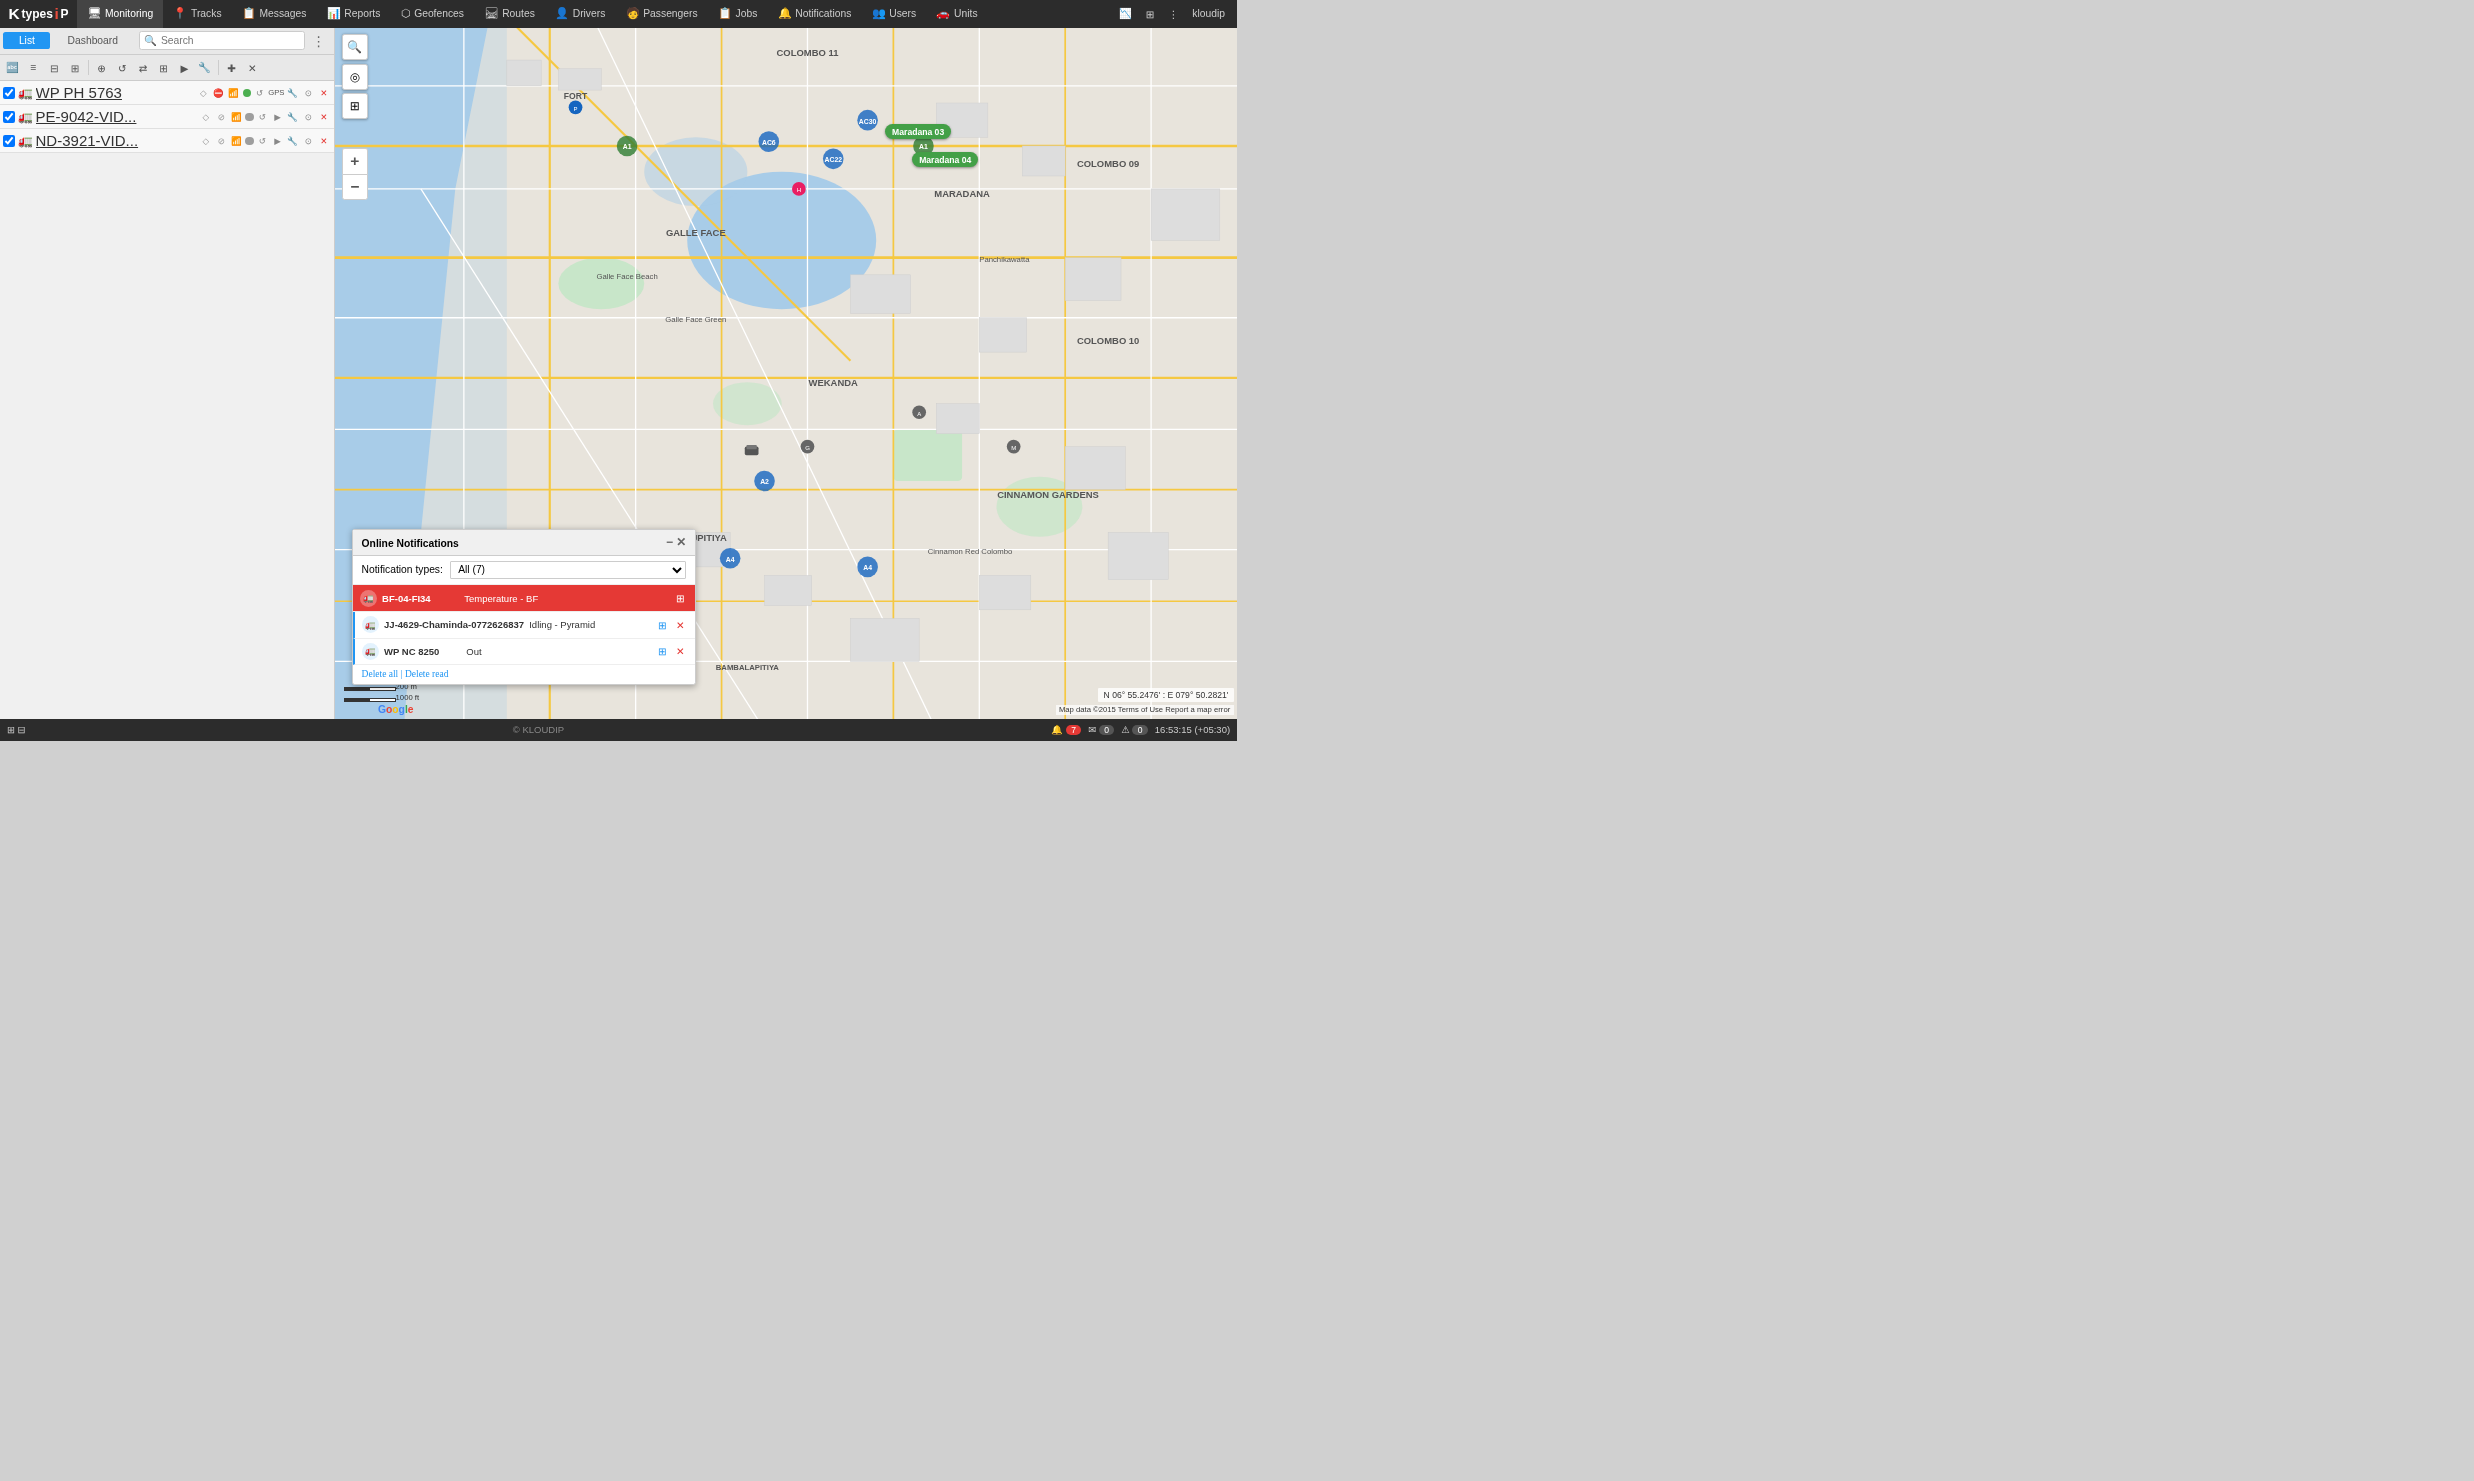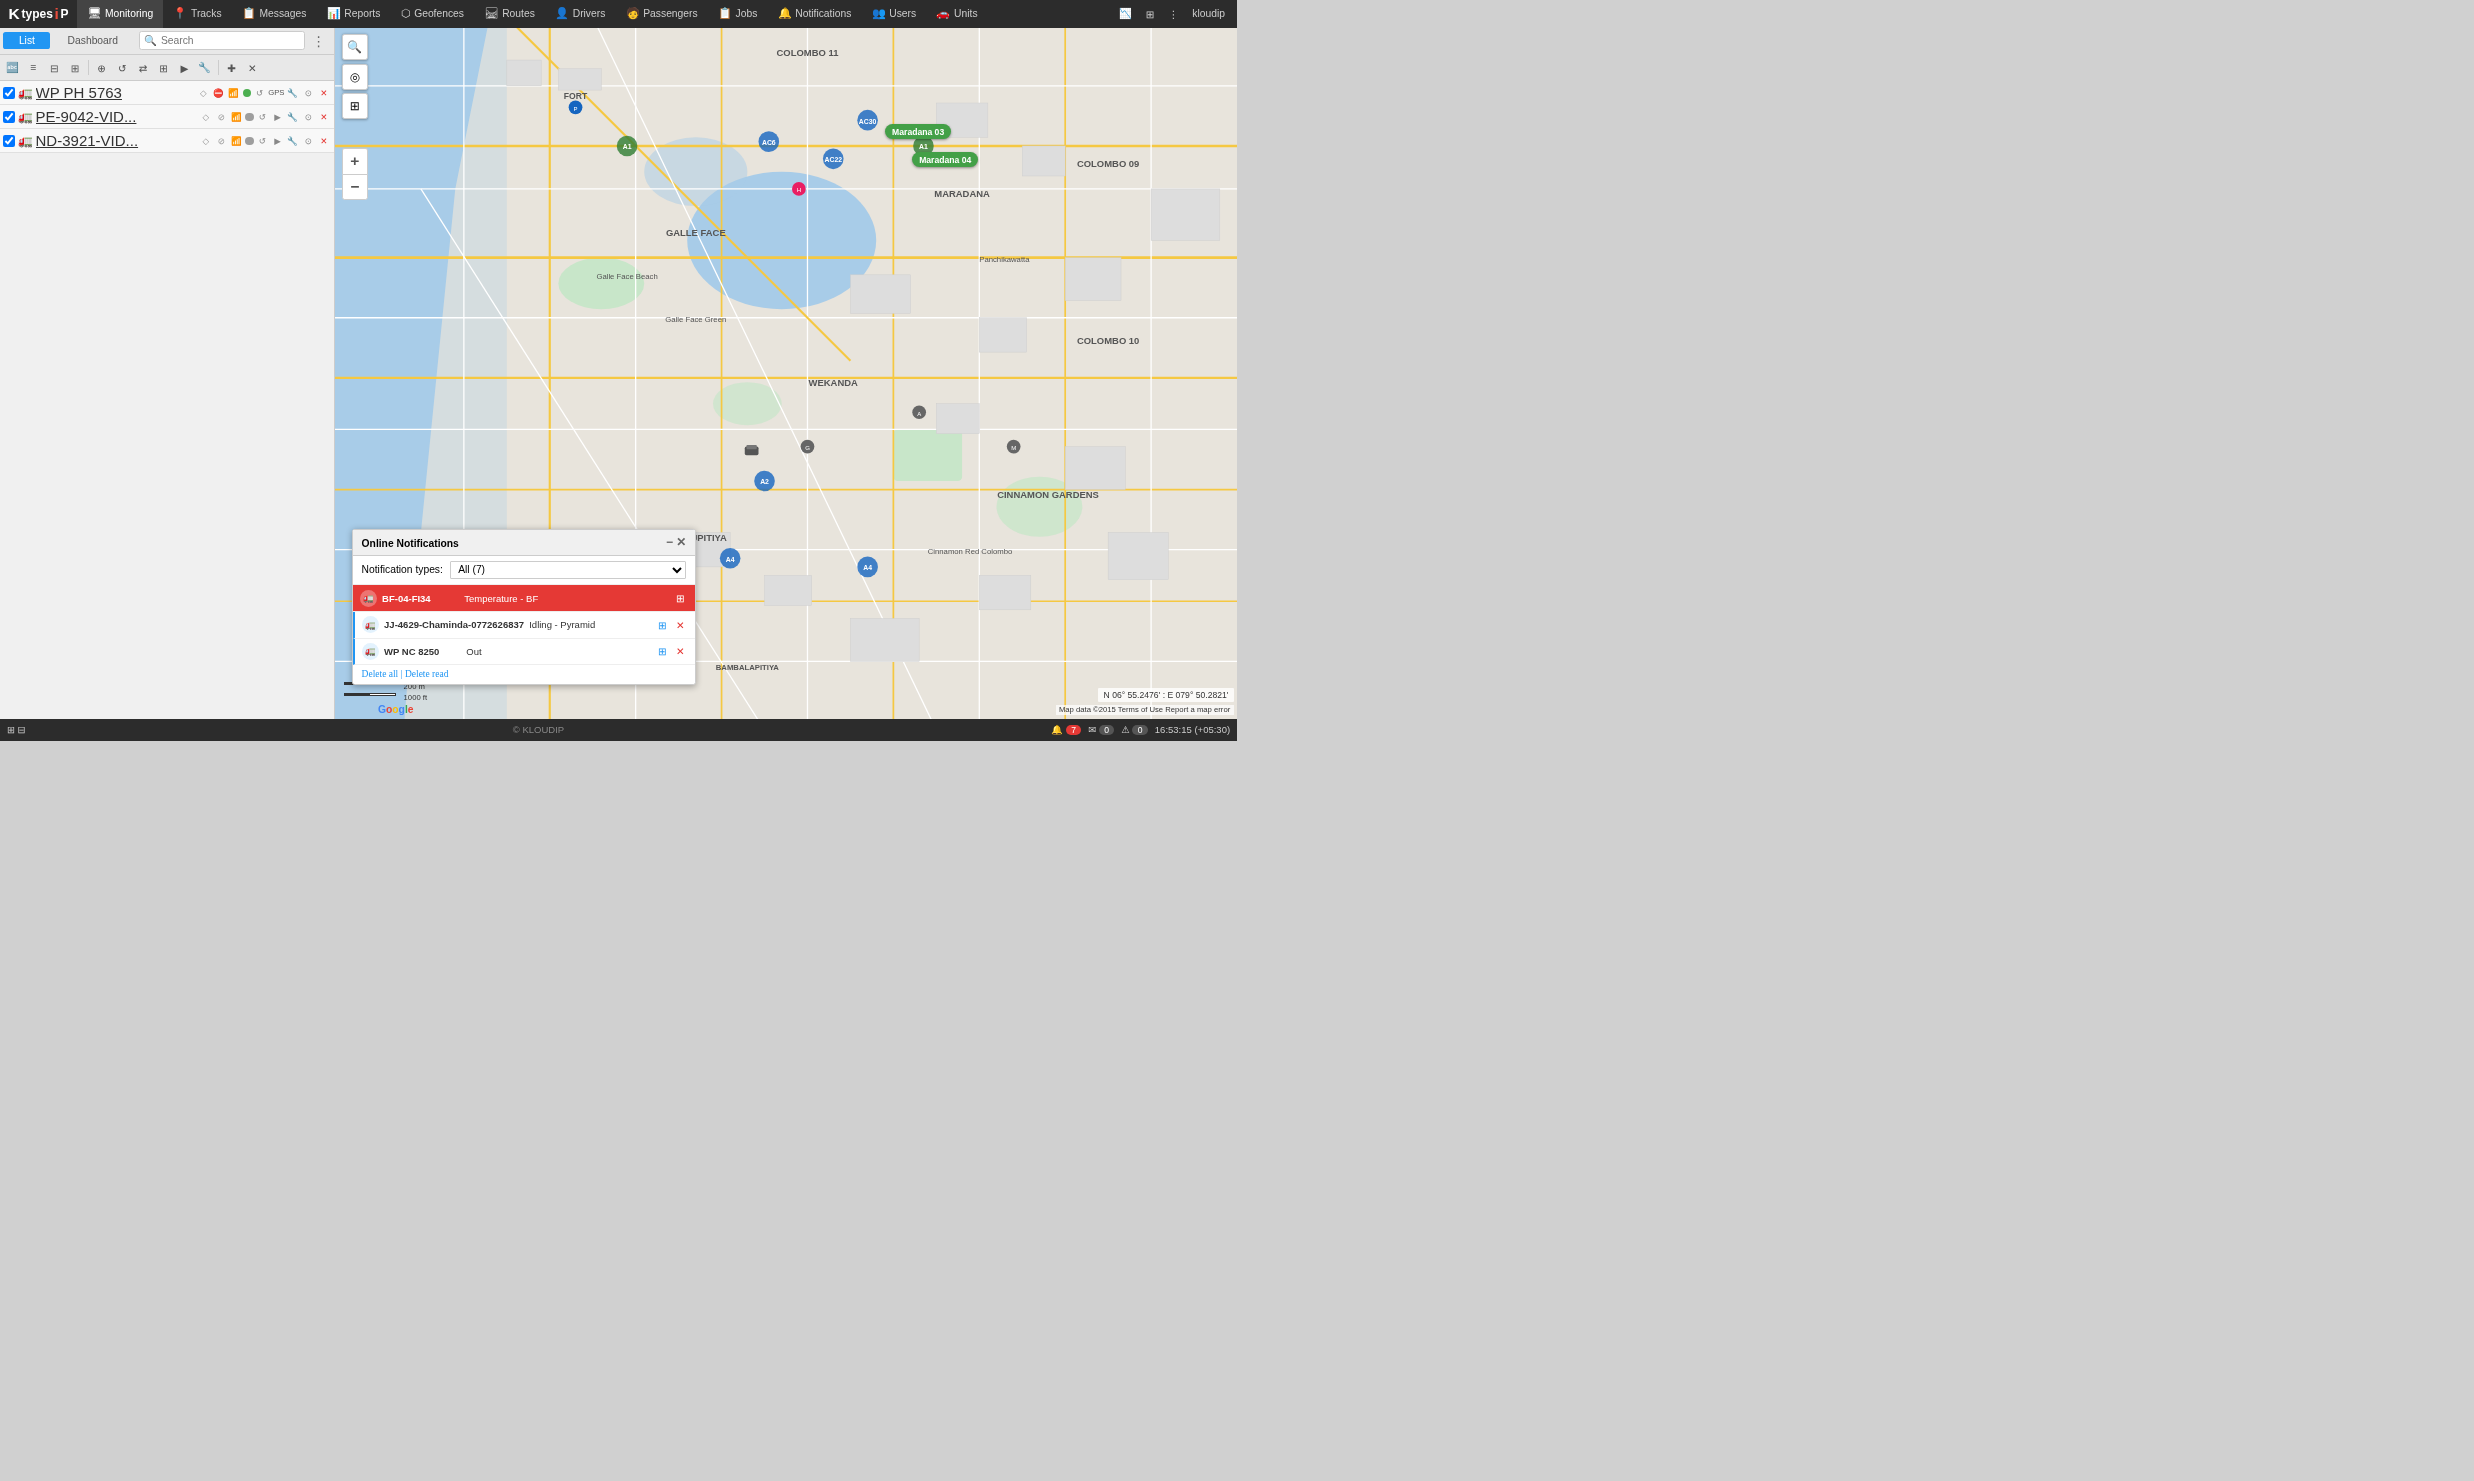--- a/index.html
+++ b/index.html
@@ -112,21 +112,21 @@
     .status-badge { background: #e53935; color: #fff; border-radius: 8.6px; padding: 0 4.3px; font-size: 8.6px; min-width: 15.5px; text-align: center; }
     .status-badge.gray { background: #555; }
     .status-copyright { flex: 1; text-align: center; color: #888; font-size: 9.5px; }
     .status-time { margin-left: auto; color: #ccc; font-size: 9.5px; }
 
     
     .google-logo { position: absolute; bottom: 3.4px; left: 43px; font-size: 9.5px; color: #555; }
 
     
     .scale-bar { display: flex; flex-direction: column; gap: 0.9px; }
-    .scale-line { display: flex; align-items: flex-start; gap: 8px; font-size: 7.7px; color: #333; }
+    .scale-line { display: flex; align-items: flex-end; gap: 0; font-size: 7.7px; color: #333; }
 
     .truck-icon { font-size: 12px; }
   </style>
 </head>
 <body>
 
 <div id="topnav">
   <div class="logo">
     <span style="color:#fff;font-size:15.5px;font-weight:900">K</span>
       <span style="color:#fff;font-size:12px;font-weight:700">types</span>

